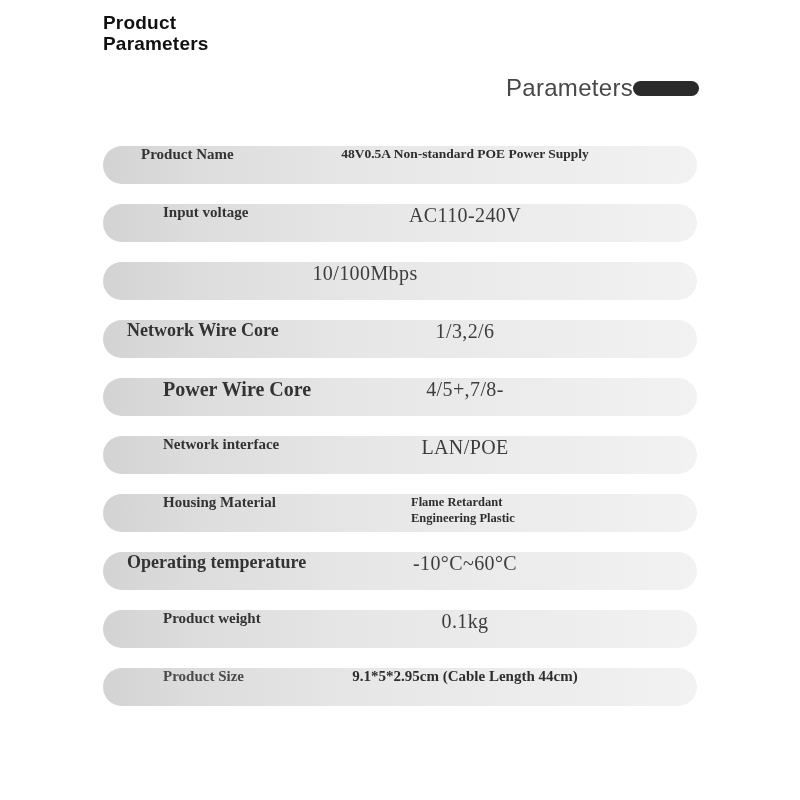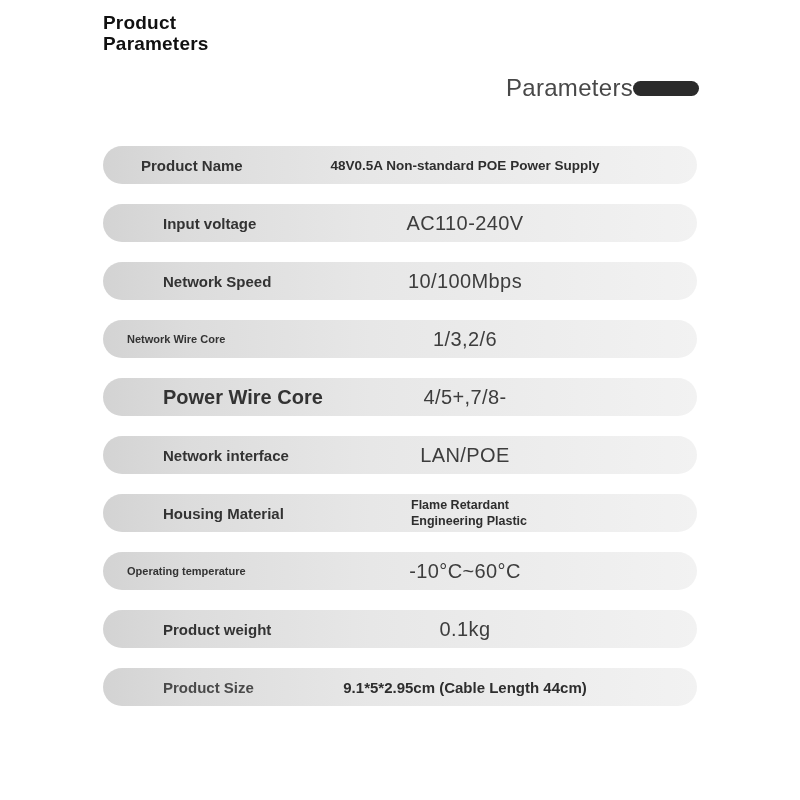--- a/index.html
+++ b/index.html
@@ -51,34 +51,34 @@
   .spec-table {
     margin-top: 44px;
   }
   .spec-row {
     width: 594px;
     height: 38px;
     margin: 0 0 20px 103px;
     border-radius: 19px;
     background: linear-gradient(90deg, #d3d3d3 0%, #dcdcdc 14%, #e7e7e7 45%, #f2f2f2 100%);
     display: flex;
-    align-items: center;
     box-sizing: border-box;
+    font-family: Liberation Serif, serif;
   }
   .spec-label {
     box-sizing: border-box;
     width: 200px;
     padding-left: 60px;
     font-weight: 700;
     font-size: 15px;
     color: #333333;
     white-space: nowrap;
   }
   .spec-label.lbl-tight { padding-left: 38px; }
-  .spec-label.lbl-sm { font-size: 11px; padding-left: 24px; }
+  .spec-label.lbl-sm { font-size: 18px; padding-left: 24px; }
   .spec-label.lbl-lg { font-size: 20px; }
   .spec-label.lbl-gray { color: #4a4a4a; }
   .spec-value {
     box-sizing: border-box;
     flex: 1;
     text-align: center;
     padding-right: 70px;
     color: #3d3d3d;
   }
   .val-lg {
@@ -127,21 +127,20 @@
       <div class="spec-value val-bold-sm">48V0.5A Non-standard POE Power Supply</div>
     </div>
 
     <div class="spec-row">
       <div class="spec-label">Input voltage</div>
       <div class="spec-value val-lg">AC110-240V</div>
     </div>
 
 
     <div class="spec-row">
-      <div class="spec-label">Network Speed</div>
       <div class="spec-value val-lg">10/100Mbps</div>
     </div>
 
     <div class="spec-row">
       <div class="spec-label lbl-sm">Network Wire Core</div>
       <div class="spec-value val-lg">1/3,2/6</div>
     </div>
 
     <div class="spec-row">
       <div class="spec-label lbl-lg">Power Wire Core</div>

